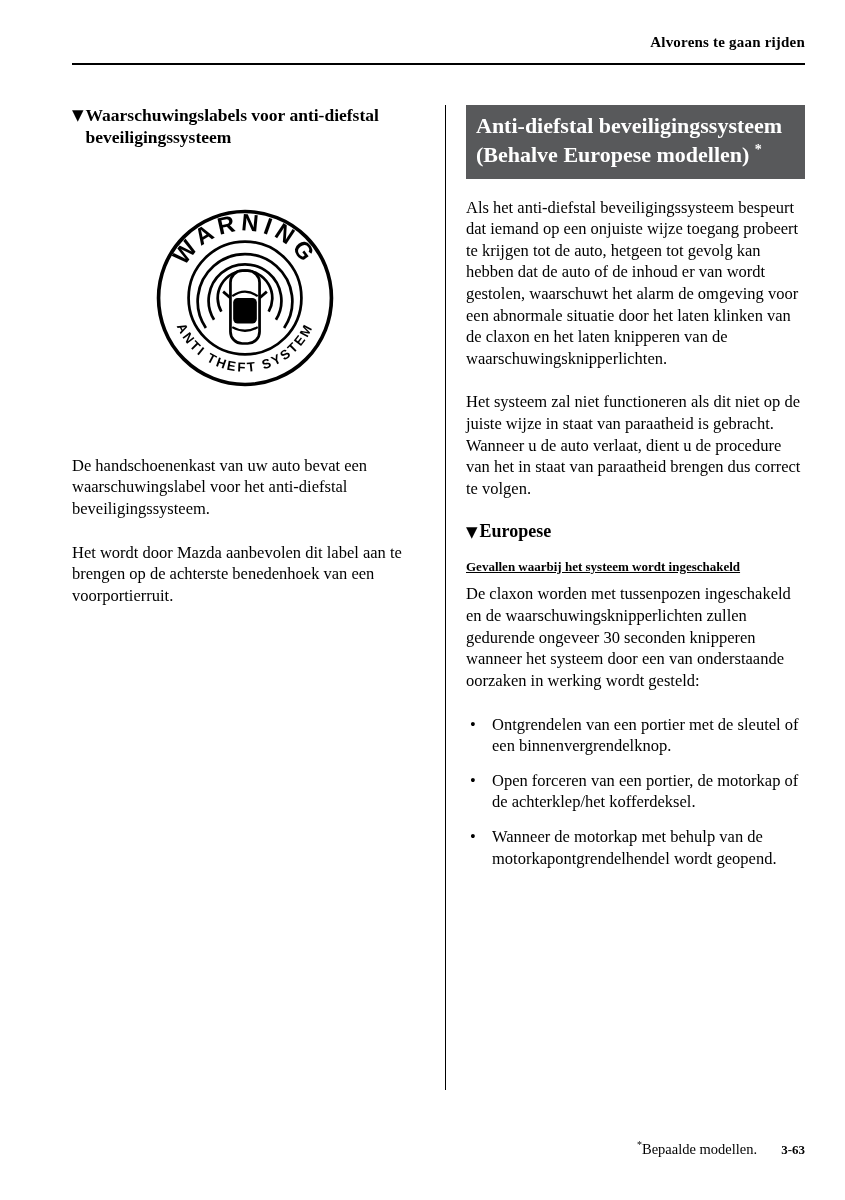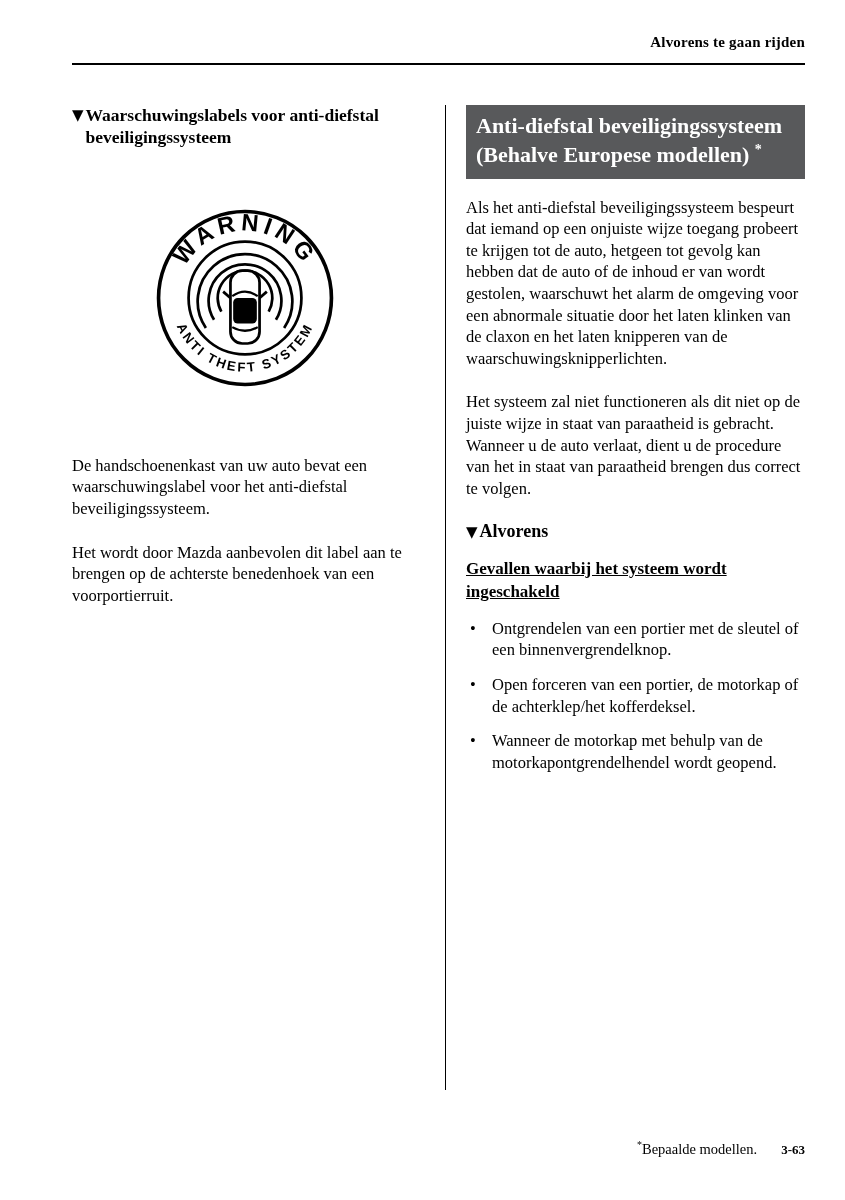--- a/index.html
+++ b/index.html
@@ -52,23 +52,23 @@
   .banner sup { font-size: 14px; }
 
   .sub-heading {
     display: flex; align-items: flex-start;
     font-weight: bold; font-size: 18px;
     margin: 10px 0 14px 0;
   }
   .sub-heading .marker { font-size: 15px; margin-right: 2px; line-height: 1.5; font-family: "DejaVu Sans", sans-serif; }
 
   .case-heading {
-    font-weight: bold; font-size: 17px; line-height: 1.35;
+    font-weight: bold; font-size: 13px; line-height: 1.35;
     text-decoration: underline;
-    margin: 0 0 14px 0;
+    margin: 0 0 8px 0;
   }
 
   
   ul.bullets { list-style: none; margin: 4px 0 0 0; padding: 0; }
   ul.bullets li {
     display: flex;
     font-size: 16.5px; line-height: 1.31;
     margin-bottom: 13px;
   }
   ul.bullets li .bullet-glyph { width: 22px; flex: 0 0 22px; text-align: left; padding-left: 4px; }
@@ -143,25 +143,26 @@
       <div class="banner">
         <span>Anti-diefstal beveiligingssysteem (Behalve Europese modellen)</span>
         <sup>*</sup>
       </div>
 
       <p class="body-text">Als het anti-diefstal beveiligingssysteem bespeurt dat iemand op een onjuiste wijze toegang probeert te krijgen tot de auto, hetgeen tot gevolg kan hebben dat de auto of de inhoud er van wordt gestolen, waarschuwt het alarm de omgeving voor een abnormale situatie door het laten klinken van de claxon en het laten knipperen van de waarschuwingsknipperlichten.</p>
       <p class="body-text">Het systeem zal niet functioneren als dit niet op de juiste wijze in staat van paraatheid is gebracht. Wanneer u de auto verlaat, dient u de procedure van het in staat van paraatheid brengen dus correct te volgen.</p>
 
       <div class="sub-heading">
         <span class="marker">▼</span>
-        <span>Alvorens</span>
+        <span>Europese</span>
       </div>
 
       <div class="case-heading">Gevallen waarbij het systeem wordt ingeschakeld</div>
 
+      <p class="body-text">De claxon worden met tussenpozen ingeschakeld en de waarschuwingsknipperlichten zullen gedurende ongeveer 30 seconden knipperen wanneer het systeem door een van onderstaande oorzaken in werking wordt gesteld:</p>
 
       <ul class="bullets">
         <li>
           <span class="bullet-glyph">•</span>
           <span>Ontgrendelen van een portier met de sleutel of een binnenvergrendelknop.</span>
         </li>
         <li>
           <span class="bullet-glyph">•</span>
           <span>Open forceren van een portier, de motorkap of de achterklep/het kofferdeksel.</span>
         </li>

